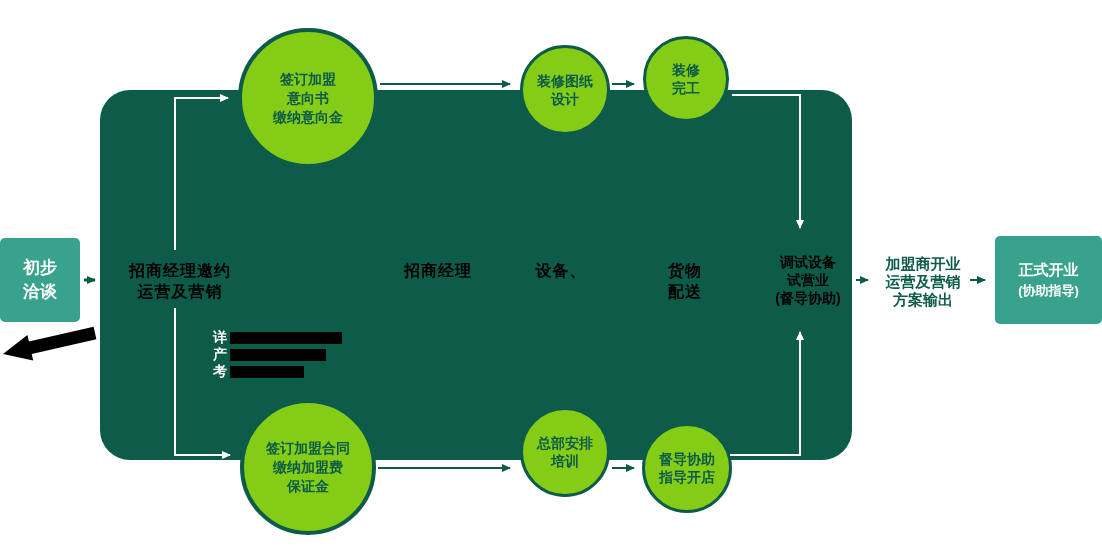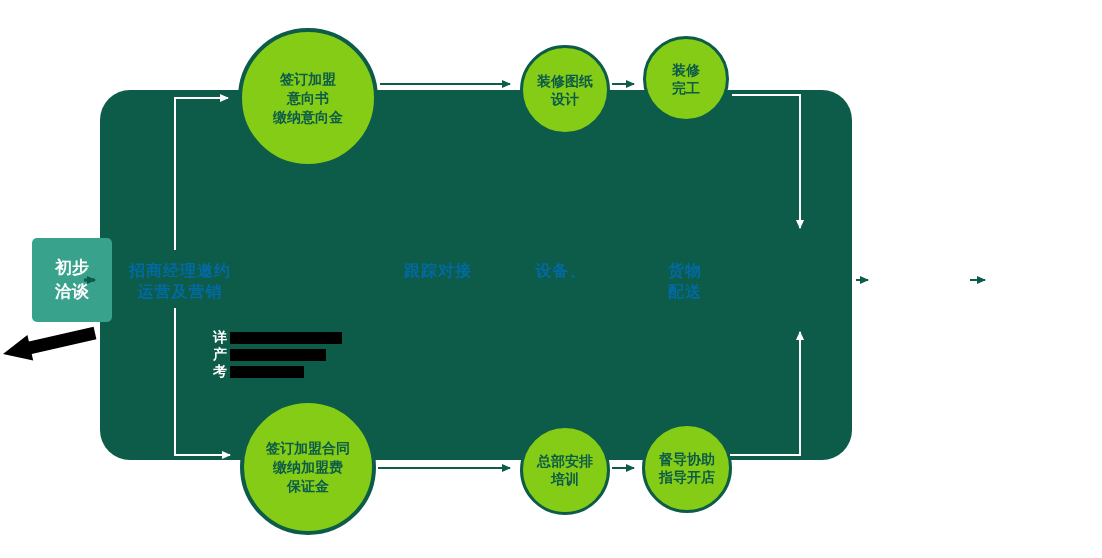--- a/index.html
+++ b/index.html
@@ -2,40 +2,40 @@
 <html style="--dark-green: #0d5b49; --teal: #38a28c; --circle-bg: #ffffff; --annotation-black: #000000;"><head>
 <meta charset="utf-8">
 <style>
   html,body{margin:0;padding:0;background:#fff;}
   .canvas{position:relative;width:1102px;height:558px;background:#fff;overflow:hidden;
           font-family:"Liberation Sans","DejaVu Sans",sans-serif;}
   .block{position:absolute;left:100px;top:90px;width:752px;height:370px;
          border-radius:30px;background:var(--dark-green);}
   .tealbox{position:absolute;background:var(--teal);color:#fff;font-weight:bold;
            display:flex;flex-direction:column;align-items:center;justify-content:center;
-           border-radius:5px;text-align:left;margin-left:32px;}
+           border-radius:5px;text-align:left;}
   .start{left:0;top:238px;width:80px;height:84px;font-size:17px;line-height:24px;}
   .end{left:995px;top:236px;width:107px;height:88px;font-size:15px;line-height:21px;}
   .end .sub{font-size:13px;}
-  .step{position:absolute;color:#0369a1;font-weight:bold;text-align:center;
+  .step{position:absolute;color:#000000;font-weight:bold;text-align:center;
         font-size:16px;line-height:21px;letter-spacing:1px;}
   .step-0{left:110px;top:260px;width:140px;}
   .step-1{left:378px;top:260px;width:120px;}
   .step-2{left:501px;top:260px;width:120px;}
   .step-3{left:645px;top:260px;width:80px;}
   .step-4{left:764px;top:253px;width:88px;font-size:14px;line-height:18px;letter-spacing:0;}
   .circle{position:absolute;background:#84cc16;border:4px solid var(--dark-green);
           border-radius:50%;display:flex;flex-direction:column;align-items:center;
           justify-content:center;color:var(--dark-green);font-weight:bold;
           text-align:center;box-sizing:border-box;}
   .c1{left:238px;top:28px;width:140px;height:140px;font-size:14px;line-height:19px;}
   .c2{left:520px;top:45px;width:90px;height:90px;font-size:14px;line-height:18px;border-width:3px;}
   .c3{left:643px;top:36px;width:86px;height:86px;font-size:14px;line-height:18px;border-width:3px;}
   .c4{left:240px;top:399px;width:136px;height:136px;font-size:14px;line-height:19px;}
-  .c5{left:520px;top:425px;width:90px;height:90px;font-size:14px;line-height:18px;border-width:3px;}
+  .c5{left:520px;top:407px;width:90px;height:90px;font-size:14px;line-height:18px;border-width:3px;}
   .c6{left:642px;top:423px;width:90px;height:90px;font-size:14px;line-height:18px;border-width:3px;}
   .note{position:absolute;left:213px;top:330px;color:#fff;font-size:14px;font-weight:bold;}
   .note-line{display:flex;align-items:center;height:15px;margin-bottom:2px;}
   .note .bar{display:inline-block;height:12px;background:var(--annotation-black);margin-left:3px;}
   .bar-0{width:112px;}.bar-1{width:96px;}.bar-2{width:74px;}
   .output{position:absolute;left:874px;top:255px;width:98px;color:var(--dark-green);
           font-weight:bold;font-size:15px;line-height:18px;text-align:center;}
   svg.overlay{position:absolute;left:0;top:0;pointer-events:none;}
 </style>
 </head>
@@ -48,28 +48,33 @@
   <div class="tealbox start">
     <div>初步</div>
     <div>洽谈</div>
   </div>
 
   <div class="step step-0">
     <div>招商经理邀约</div>
     <div>运营及营销</div>
   </div>
   <div class="step step-1">
-    <div>跟踪对接</div>
+    <div>招商经理</div>
   </div>
   <div class="step step-2">
     <div>设备、</div>
   </div>
   <div class="step step-3">
     <div>货物</div>
     <div>配送</div>
+  </div>
+  <div class="step step-4">
+    <div>调试设备</div>
+    <div>试营业</div>
+    <div>(督导协助)</div>
   </div>
 
   <div class="note">
     <div class="note-line">
       <span>详</span>
       <span class="bar bar-0"></span>
     </div>
     <div class="note-line">
       <span>产</span>
       <span class="bar bar-1"></span>
@@ -101,21 +106,30 @@
   </div>
   <div class="circle c5">
     <div>总部安排</div>
     <div>培训</div>
   </div>
   <div class="circle c6">
     <div>督导协助</div>
     <div>指导开店</div>
   </div>
 
+  <div class="output">
+    <div>加盟商开业</div>
+    <div>运营及营销</div>
+    <div>方案输出</div>
+  </div>
 
+  <div class="tealbox end">
+    <div>正式开业</div>
+    <div class="sub">(协助指导)</div>
+  </div>
 
   <svg class="overlay" width="1102" height="558" viewBox="0 0 1102 558">
     <defs>
       <marker id="ag" markerUnits="userSpaceOnUse" markerWidth="12" markerHeight="12" refX="8" refY="4" orient="auto">
         <path d="M0,0 L9,4 L0,8 z" fill="#0d5b49"></path>
       </marker>
       <marker id="aw" markerUnits="userSpaceOnUse" markerWidth="12" markerHeight="12" refX="8" refY="4" orient="auto">
         <path d="M0,0 L9,4 L0,8 z" fill="#ffffff"></path>
       </marker>
     </defs>

